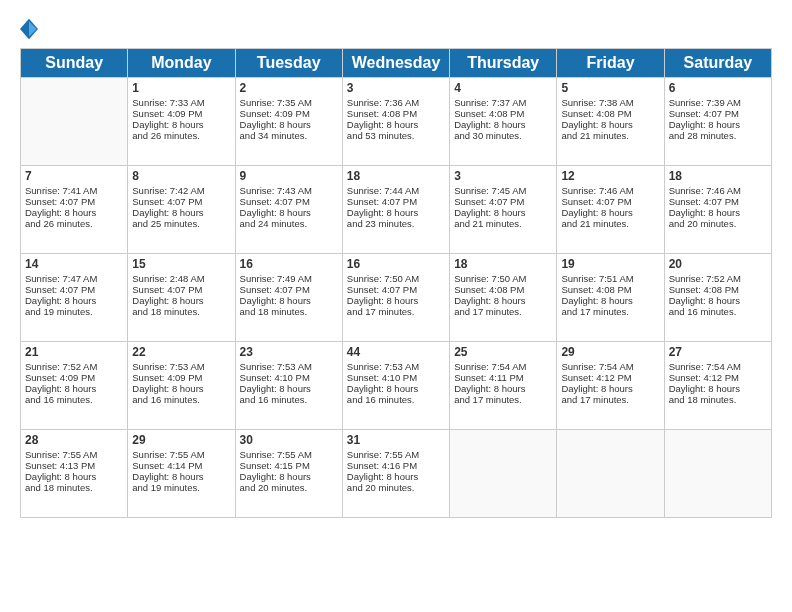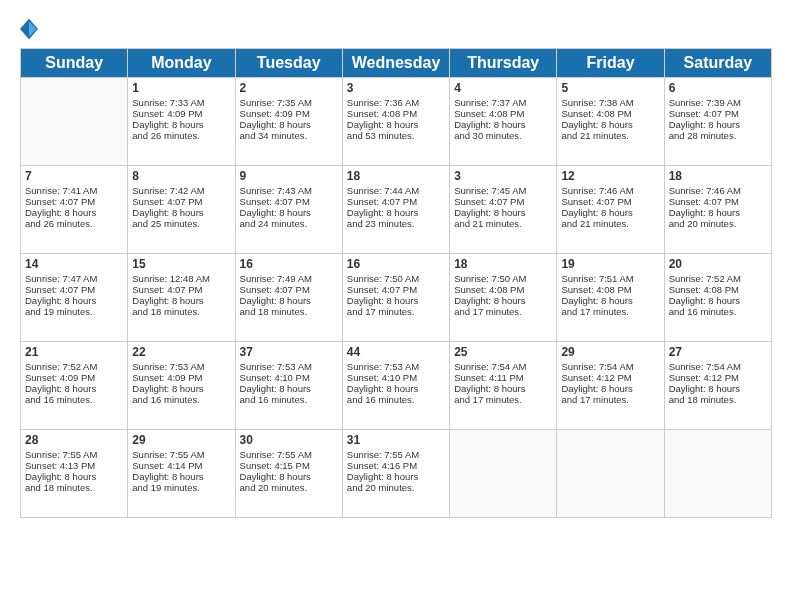--- a/index.html
+++ b/index.html
@@ -224,21 +224,21 @@
         <tr>
           <td>
             <span class="day-num">14</span>
             <div>Sunrise: 7:47 AM</div>
             <div>Sunset: 4:07 PM</div>
             <div>Daylight: 8 hours</div>
             <div>and 19 minutes.</div>
           </td>
           <td>
             <span class="day-num">15</span>
-            <div>Sunrise: 12:48 AM</div>
+            <div>Sunrise: 2:48 AM</div>
             <div>Sunset: 4:07 PM</div>
             <div>Daylight: 8 hours</div>
             <div>and 18 minutes.</div>
           </td>
           <td>
             <span class="day-num">16</span>
             <div>Sunrise: 7:49 AM</div>
             <div>Sunset: 4:07 PM</div>
             <div>Daylight: 8 hours</div>
             <div>and 18 minutes.</div>
@@ -281,21 +281,21 @@
             <div>and 16 minutes.</div>
           </td>
           <td>
             <span class="day-num">22</span>
             <div>Sunrise: 7:53 AM</div>
             <div>Sunset: 4:09 PM</div>
             <div>Daylight: 8 hours</div>
             <div>and 16 minutes.</div>
           </td>
           <td>
-            <span class="day-num">37</span>
+            <span class="day-num">23</span>
             <div>Sunrise: 7:53 AM</div>
             <div>Sunset: 4:10 PM</div>
             <div>Daylight: 8 hours</div>
             <div>and 16 minutes.</div>
           </td>
           <td>
             <span class="day-num">44</span>
             <div>Sunrise: 7:53 AM</div>
             <div>Sunset: 4:10 PM</div>
             <div>Daylight: 8 hours</div>

